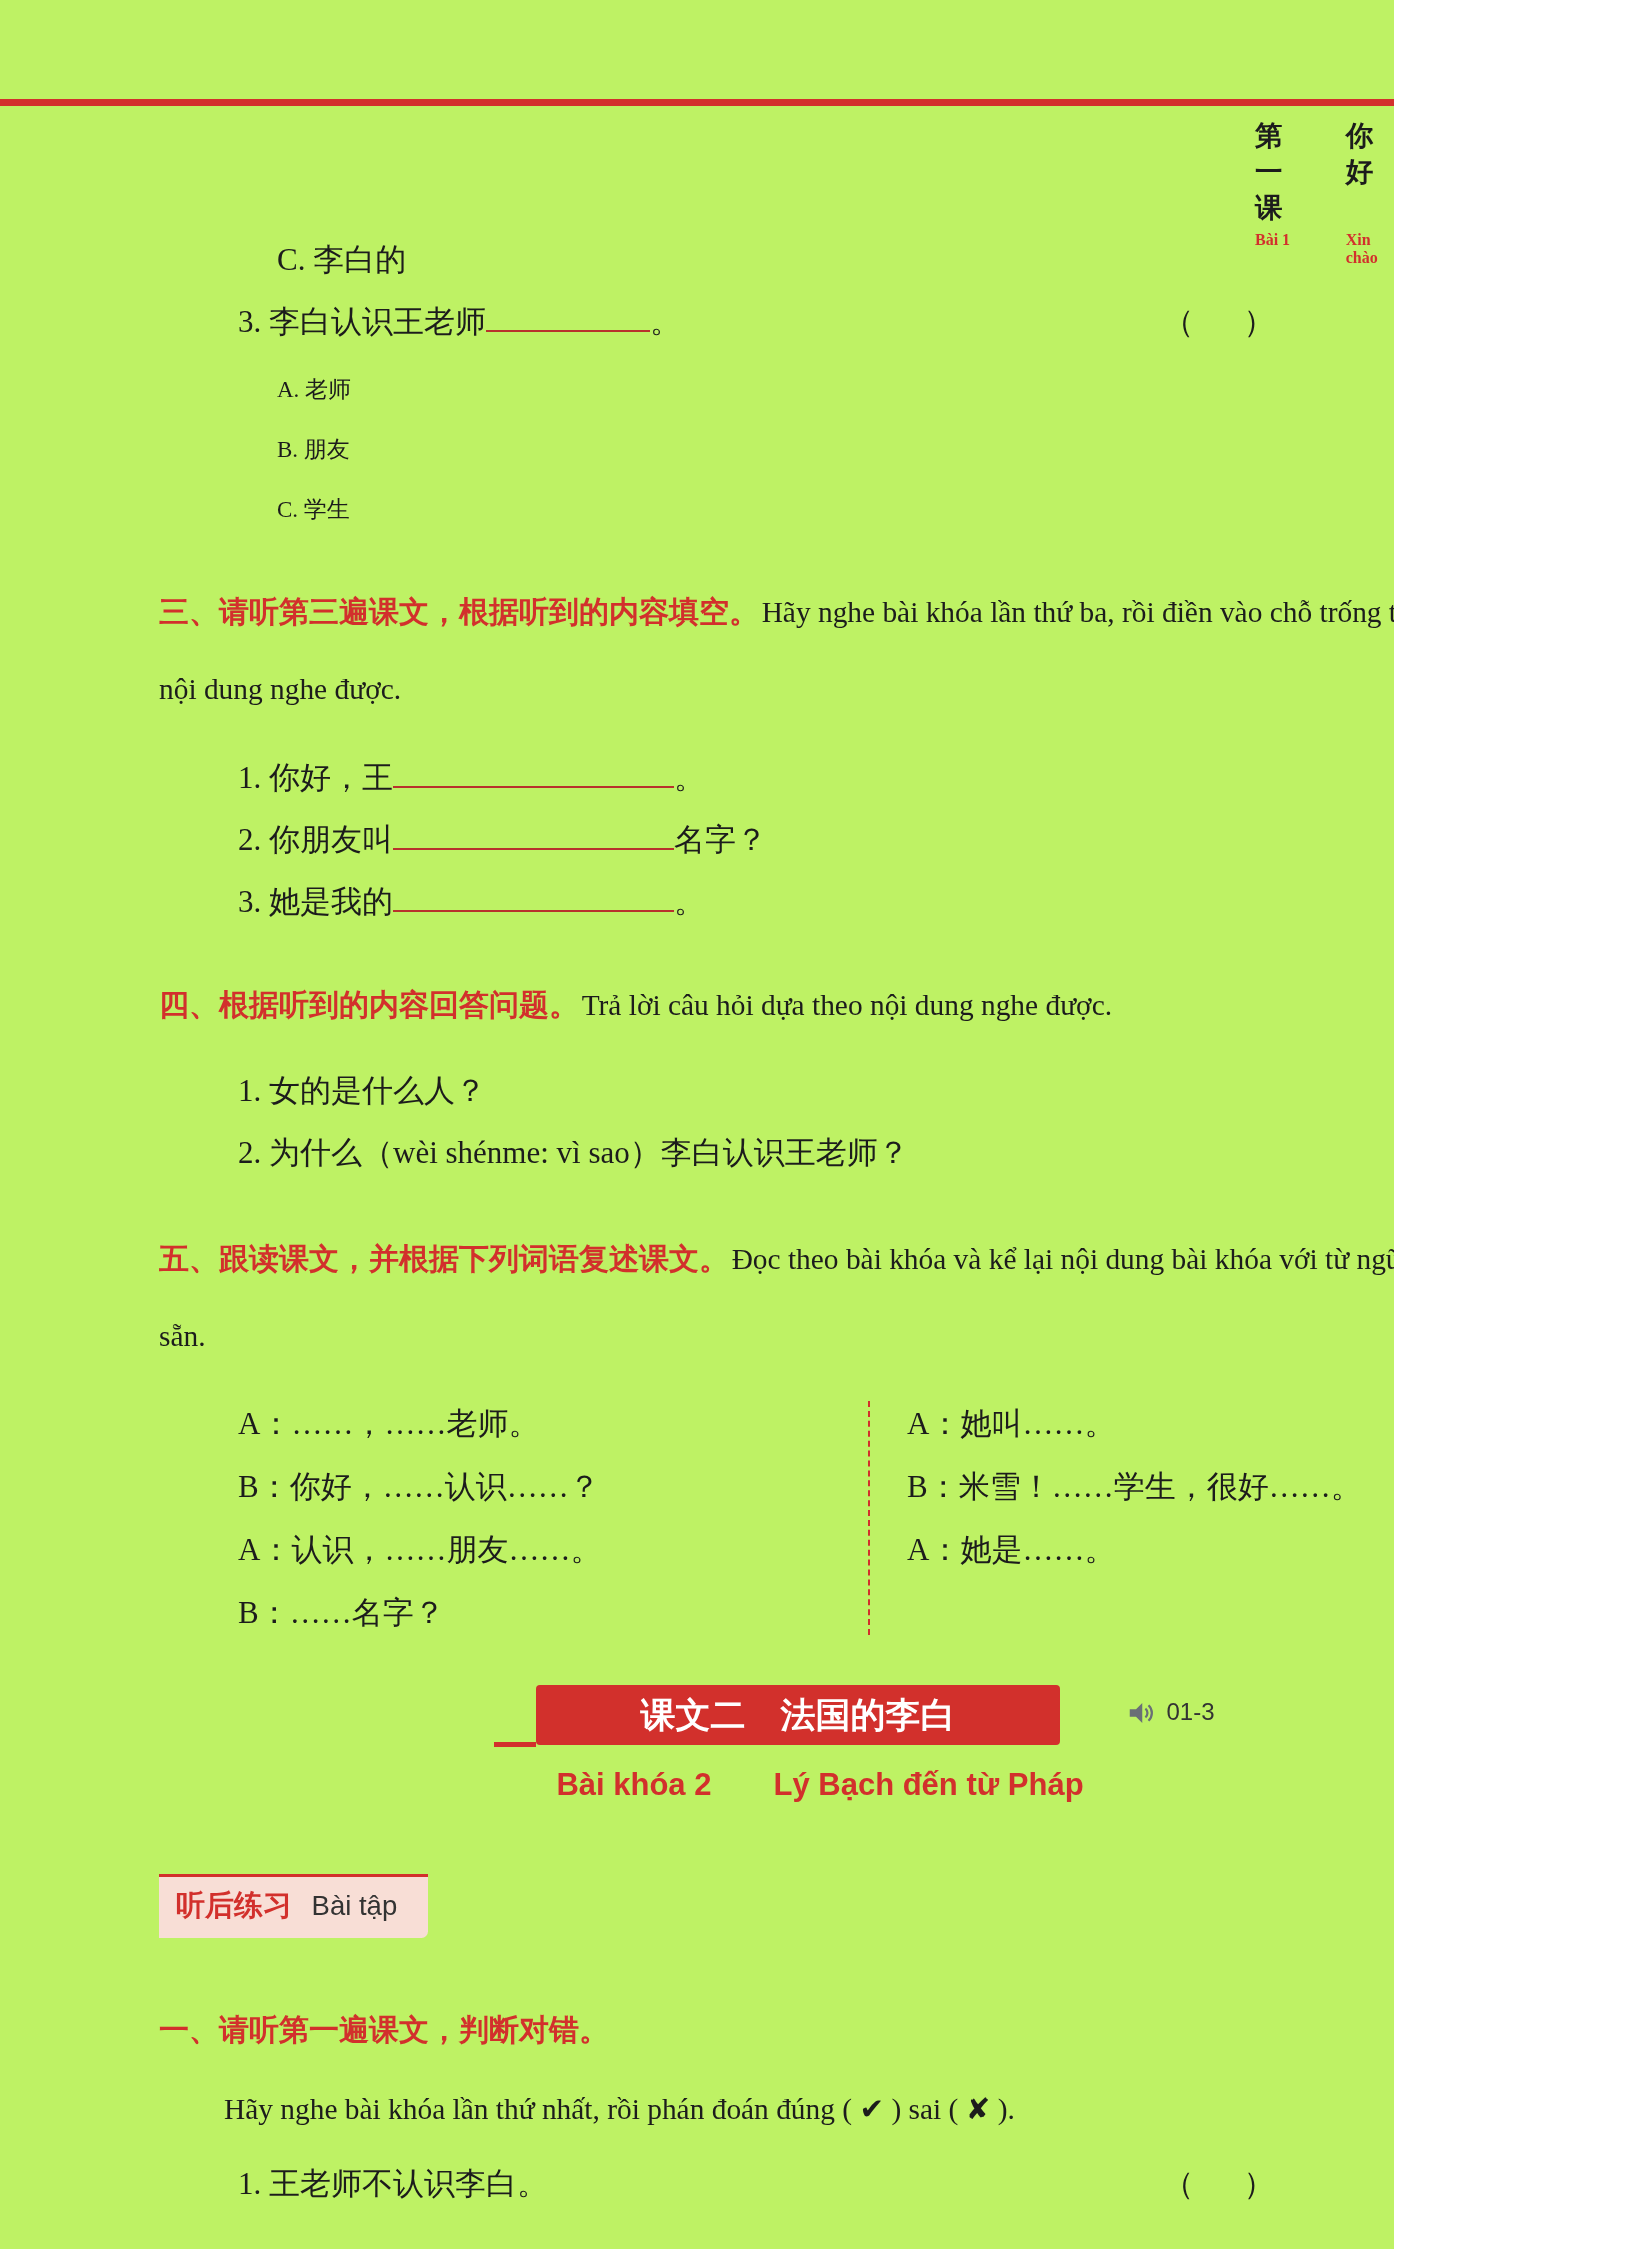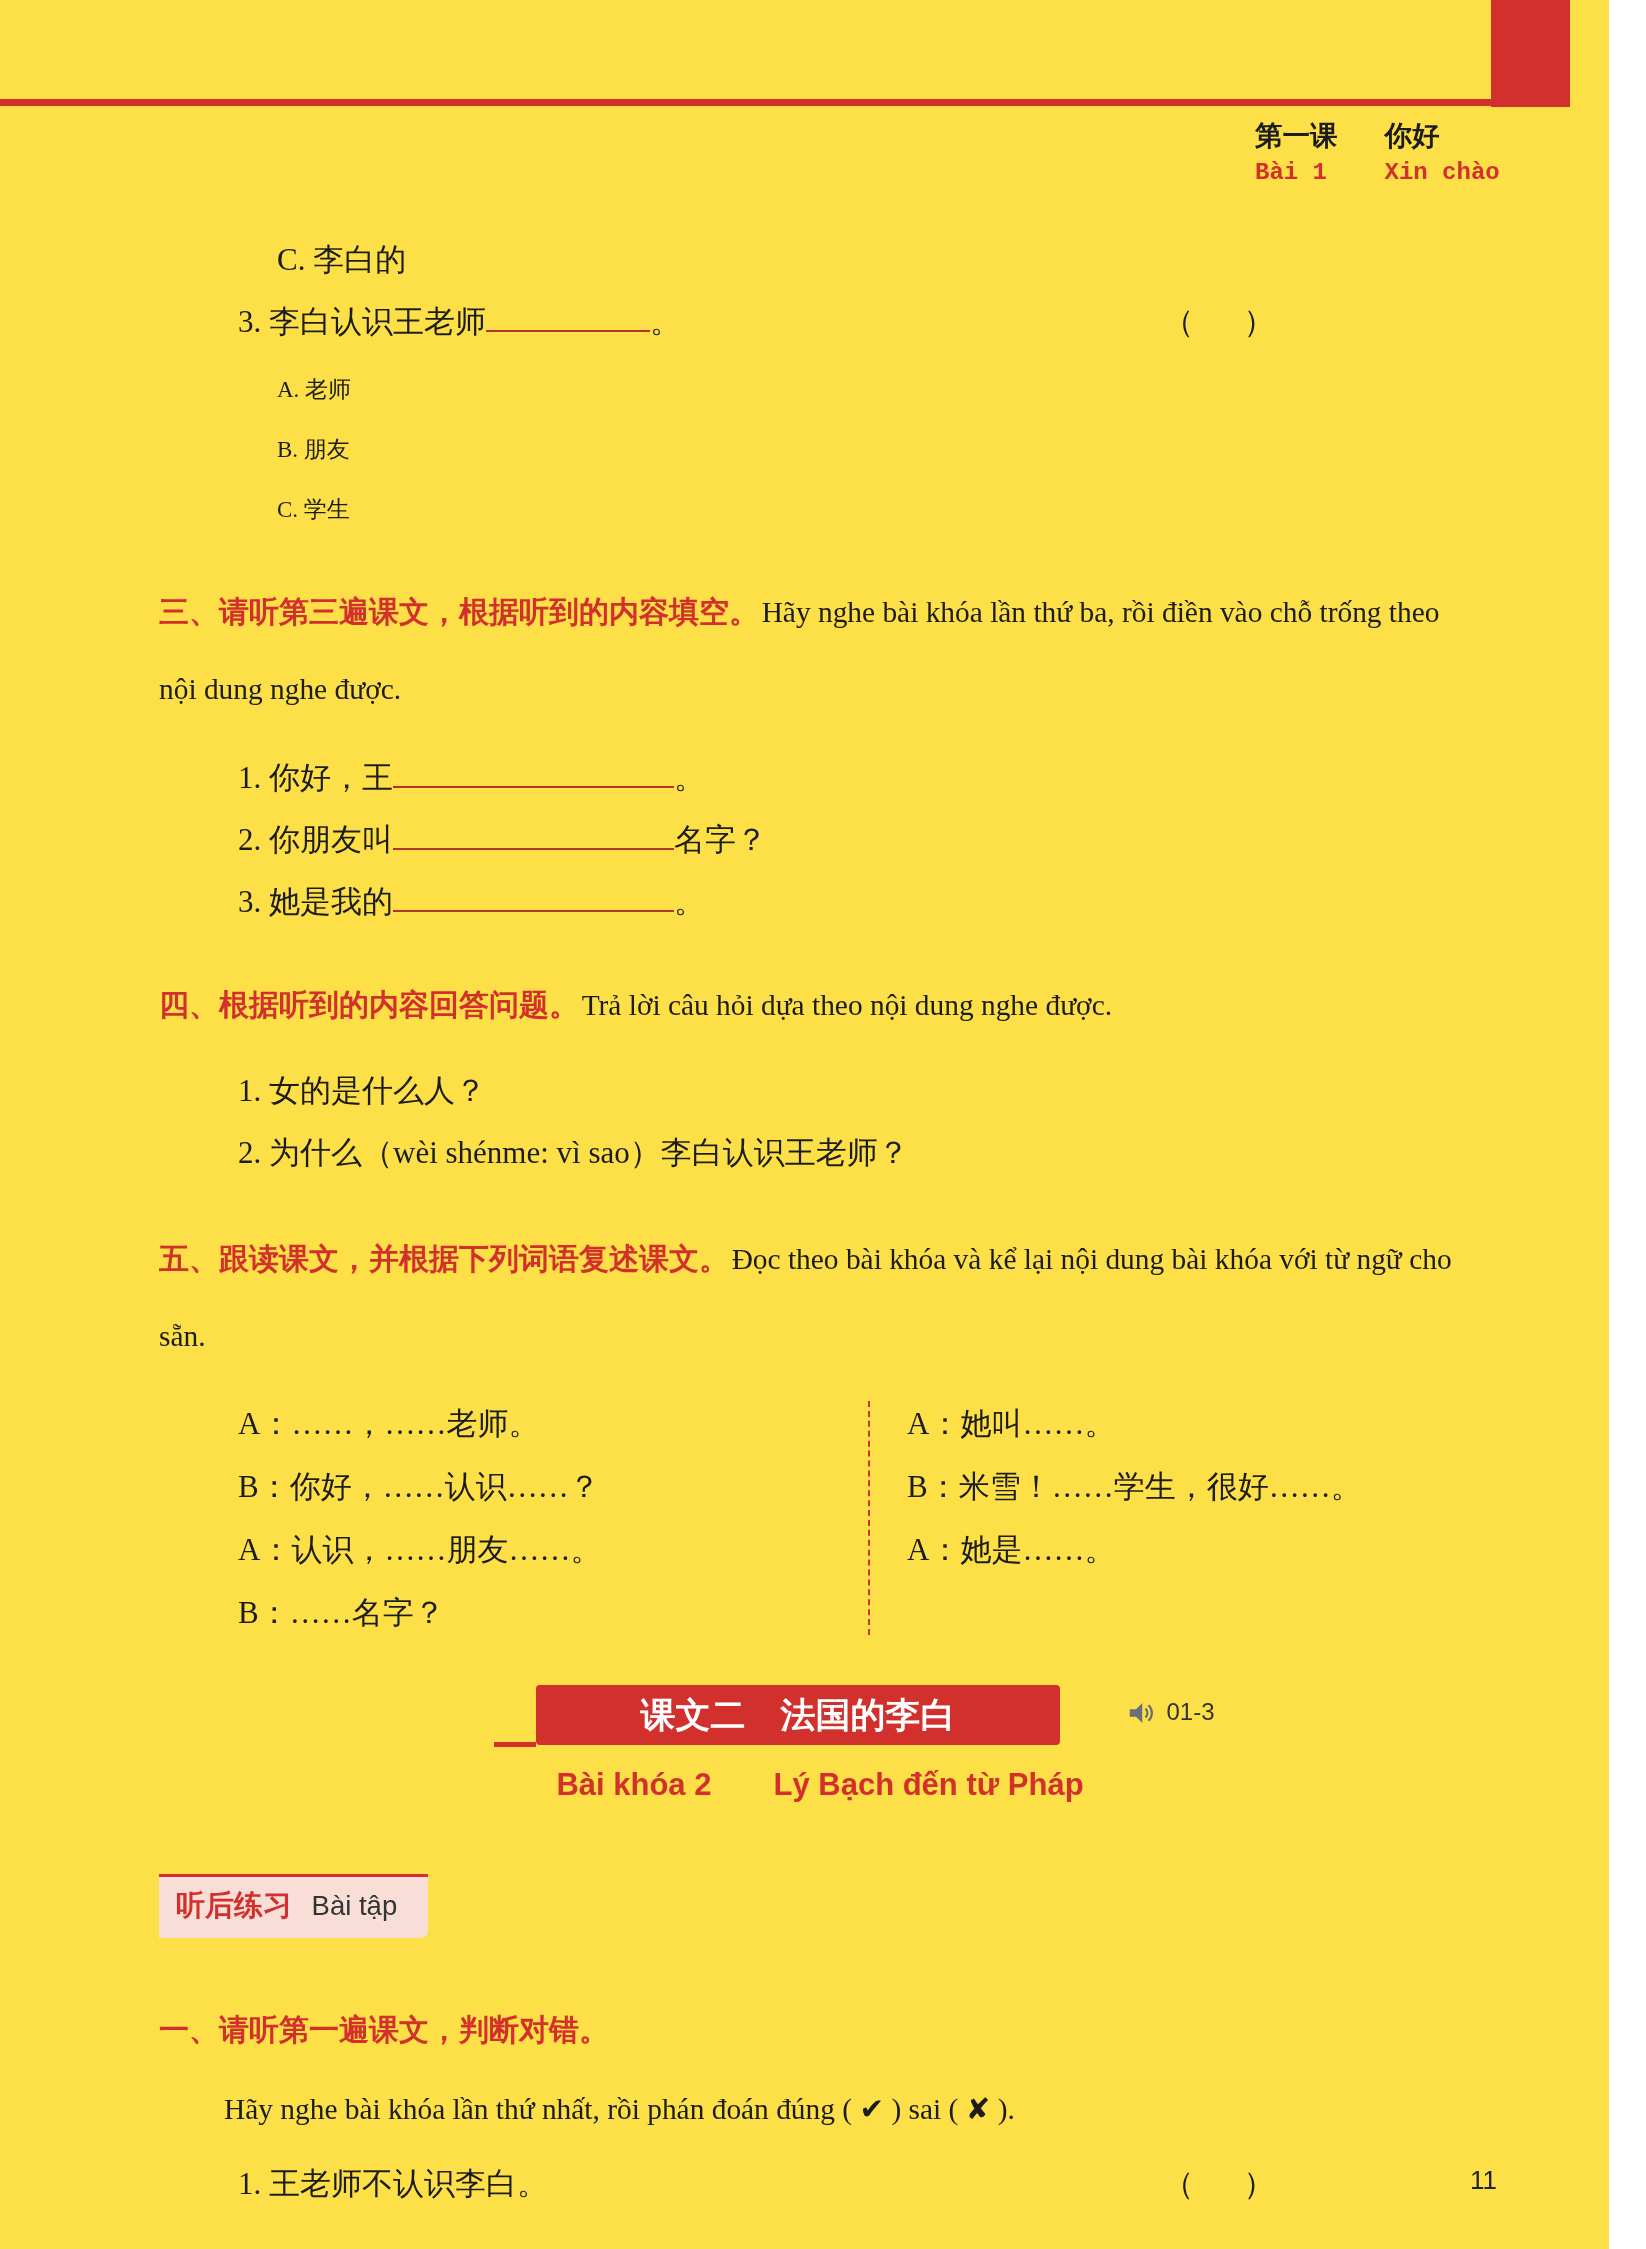--- a/index.html
+++ b/index.html
@@ -7,30 +7,30 @@
     --red-dark:#b8322c;
     --ink:#1c1c1c;
     --badge-bg:#f8ded6;
   }
   *{margin:0;padding:0;box-sizing:border-box;}
   html,body{background:#ffffff;}
   body{
     width:1647px;height:2250px;position:relative;
     font-family:"Liberation Serif",serif;color:var(--ink);
   }
-  .page{position:relative;width:1609px;height:2250px;background:#fde047;overflow:hidden;}
+  .page{position:relative;width:1394px;height:2250px;background:#bef264;overflow:hidden;}
 
   
   .top-rule{position:absolute;top:99px;left:0;width:1569px;height:7.2px;background:var(--red);}
   .corner-block{position:absolute;top:0;left:1491px;width:79px;height:107px;background:var(--red);}
 
   
   .header{position:absolute;top:118px;left:1255px;display:grid;grid-template-columns:auto auto;column-gap:47px;row-gap:5.2px;}
   .header .zh{font-family:"Liberation Sans",sans-serif;font-weight:bold;font-size:27.5px;color:var(--ink);}
-  .header .vi{font-family:Liberation Mono, monospace;font-weight:bold;font-size:24px;color:var(--red);}
+  .header .vi{font-family:Liberation Serif, serif;font-weight:bold;font-size:16px;color:var(--red);}
 
   .content{position:absolute;top:229px;left:159px;width:1322px;}
 
   .zh-line{font-size:31px;line-height:62px;}
   .indent-lg{margin-left:118px;}
   .indent-md{margin-left:79px;}
   .indent-sm{margin-left:65px;}
 
   .rel{position:relative;}
   .parens{position:absolute;left:925px;top:0;font-size:31px;letter-spacing:9.2px;}

